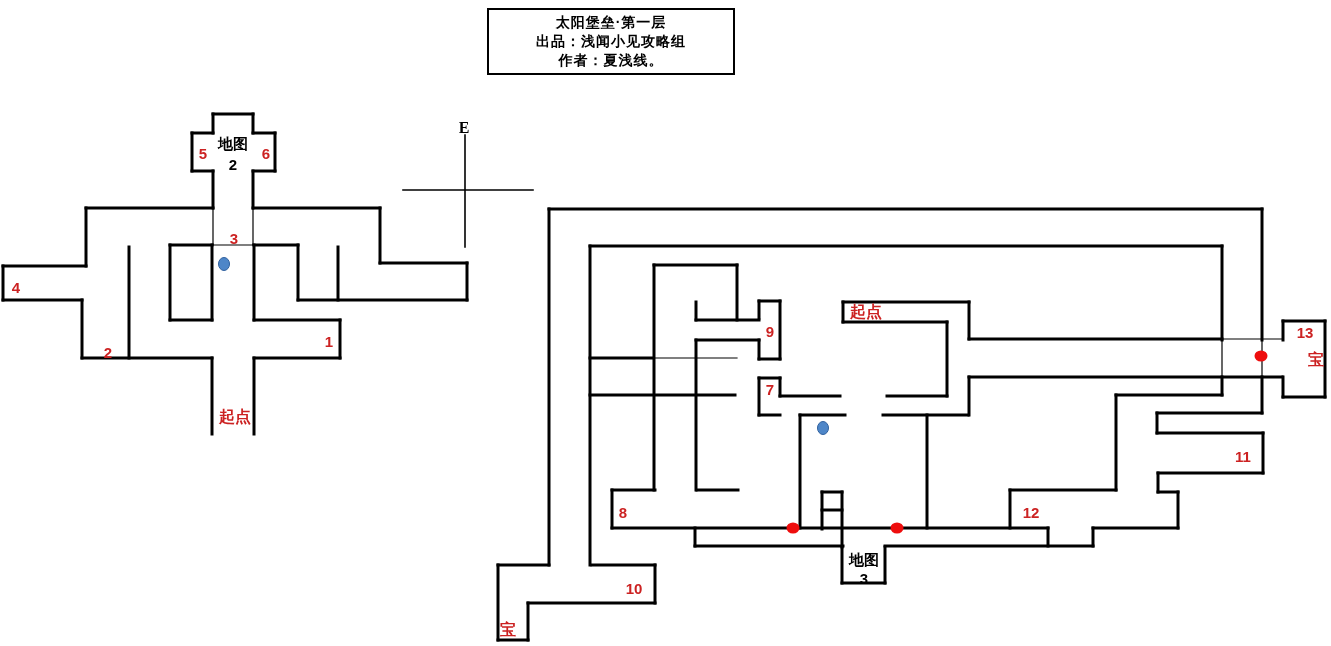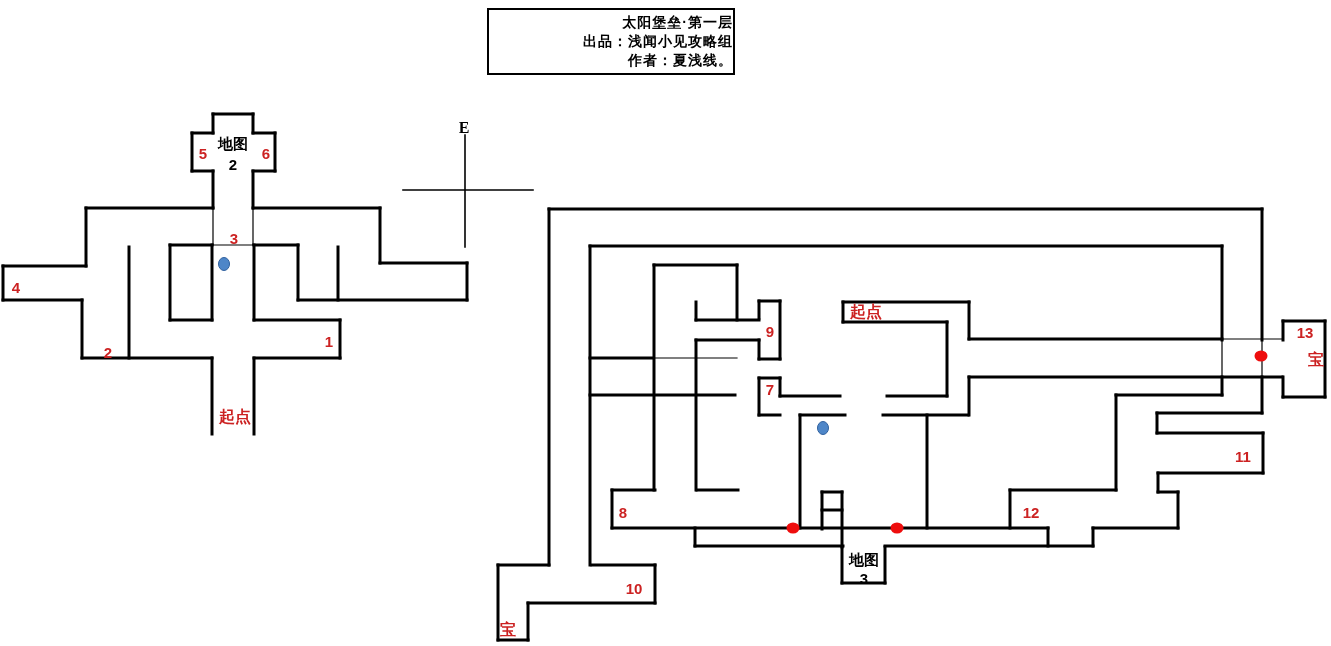--- a/index.html
+++ b/index.html
@@ -9,21 +9,21 @@
     background:#ffffff;
     font-family:"Liberation Sans",sans-serif;
     overflow:hidden;
   }
   .map-svg{position:absolute;left:0;top:0;width:1331px;height:646px;}
   .title-box{
     position:absolute;
     left:487px;top:8px;
     width:244px;height:63px;
     border:2px solid #000;
-    display:flex;flex-direction:column;justify-content:center;align-items:flex-end;
+    display:flex;flex-direction:column;justify-content:center;align-items:center;
     text-align:center;
     font-weight:bold;
     font-size:14px;
     line-height:19px;
     color:#000;
     letter-spacing:1px;
   }
   .map-label{font-family:"Liberation Sans",sans-serif;}
 </style>
 </head>

